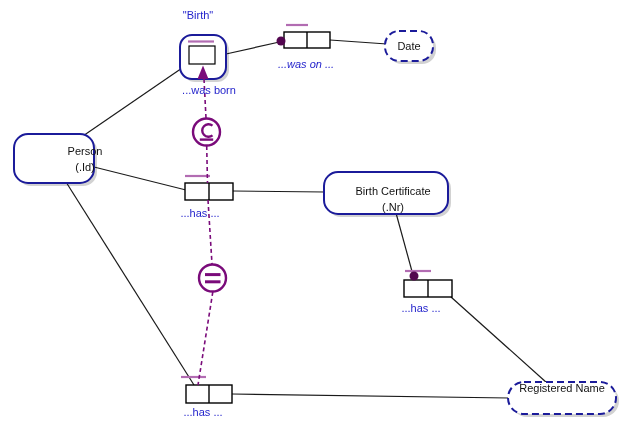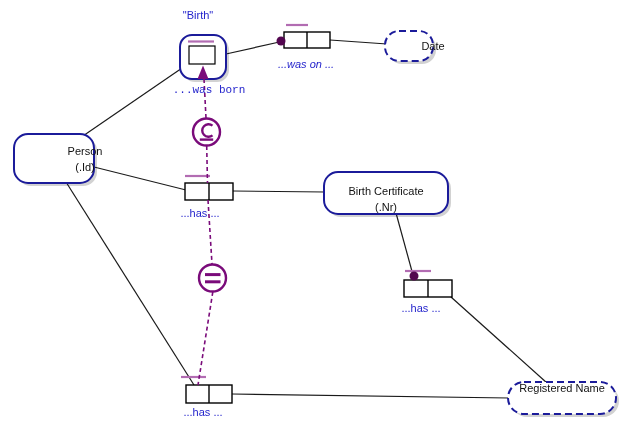--- a/index.html
+++ b/index.html
@@ -94,41 +94,41 @@
 
     <g>
       <circle cx="212.5" cy="278" r="13.5" fill="#ffffff" stroke="#7a0b7a" stroke-width="2.4"></circle>
       <line x1="205" y1="274.6" x2="220.5" y2="274.6" stroke="#7a0b7a" stroke-width="3"></line>
       <line x1="205" y1="281.8" x2="220.5" y2="281.8" stroke="#7a0b7a" stroke-width="3"></line>
     </g>
   </svg>
 
   <div class="lbl" style="left:167px;top:9px;width:62px;">"Birth"</div>
 
-  <div class="lbl" style="left:171px;top:84px;width:76px;font-family:Liberation Mono, monospace;">...was born</div>
+  <div class="lbl" style="left:171px;top:84px;width:76px;">...was born</div>
 
   <div class="lbl" style="left:269px;top:58px;width:74px;font-style:italic;">...was on ...</div>
 
   <div class="lbl" style="left:168px;top:207px;width:64px;">...has ...</div>
 
   <div class="lbl" style="left:389px;top:302px;width:64px;">...has ...</div>
 
   <div class="lbl" style="left:171px;top:406px;width:64px;">...has ...</div>
 
   <div class="ent-text" style="left:14px;top:134px;width:80px;height:49px;padding-left:31px;">
     <span>Person</span>
     <span>(.Id)</span>
   </div>
 
-  <div class="ent-text" style="left:324px;top:172px;width:124px;height:54px;">
+  <div class="ent-text" style="left:331px;top:172px;width:124px;height:54px;">
     <span>Birth Certificate</span>
     <span>(.Nr)</span>
   </div>
 
-  <div class="ent-text" style="left:385px;top:31px;width:48px;height:30px;padding-left:24px;">
+  <div class="ent-text" style="left:385px;top:31px;width:48px;height:30px;">
     <span>Date</span>
   </div>
 
   <div class="ent-text" style="left:508px;top:372px;width:108px;height:32px;">
     <span>Registered Name</span>
   </div>
 
 </div>
 
 </body></html>

